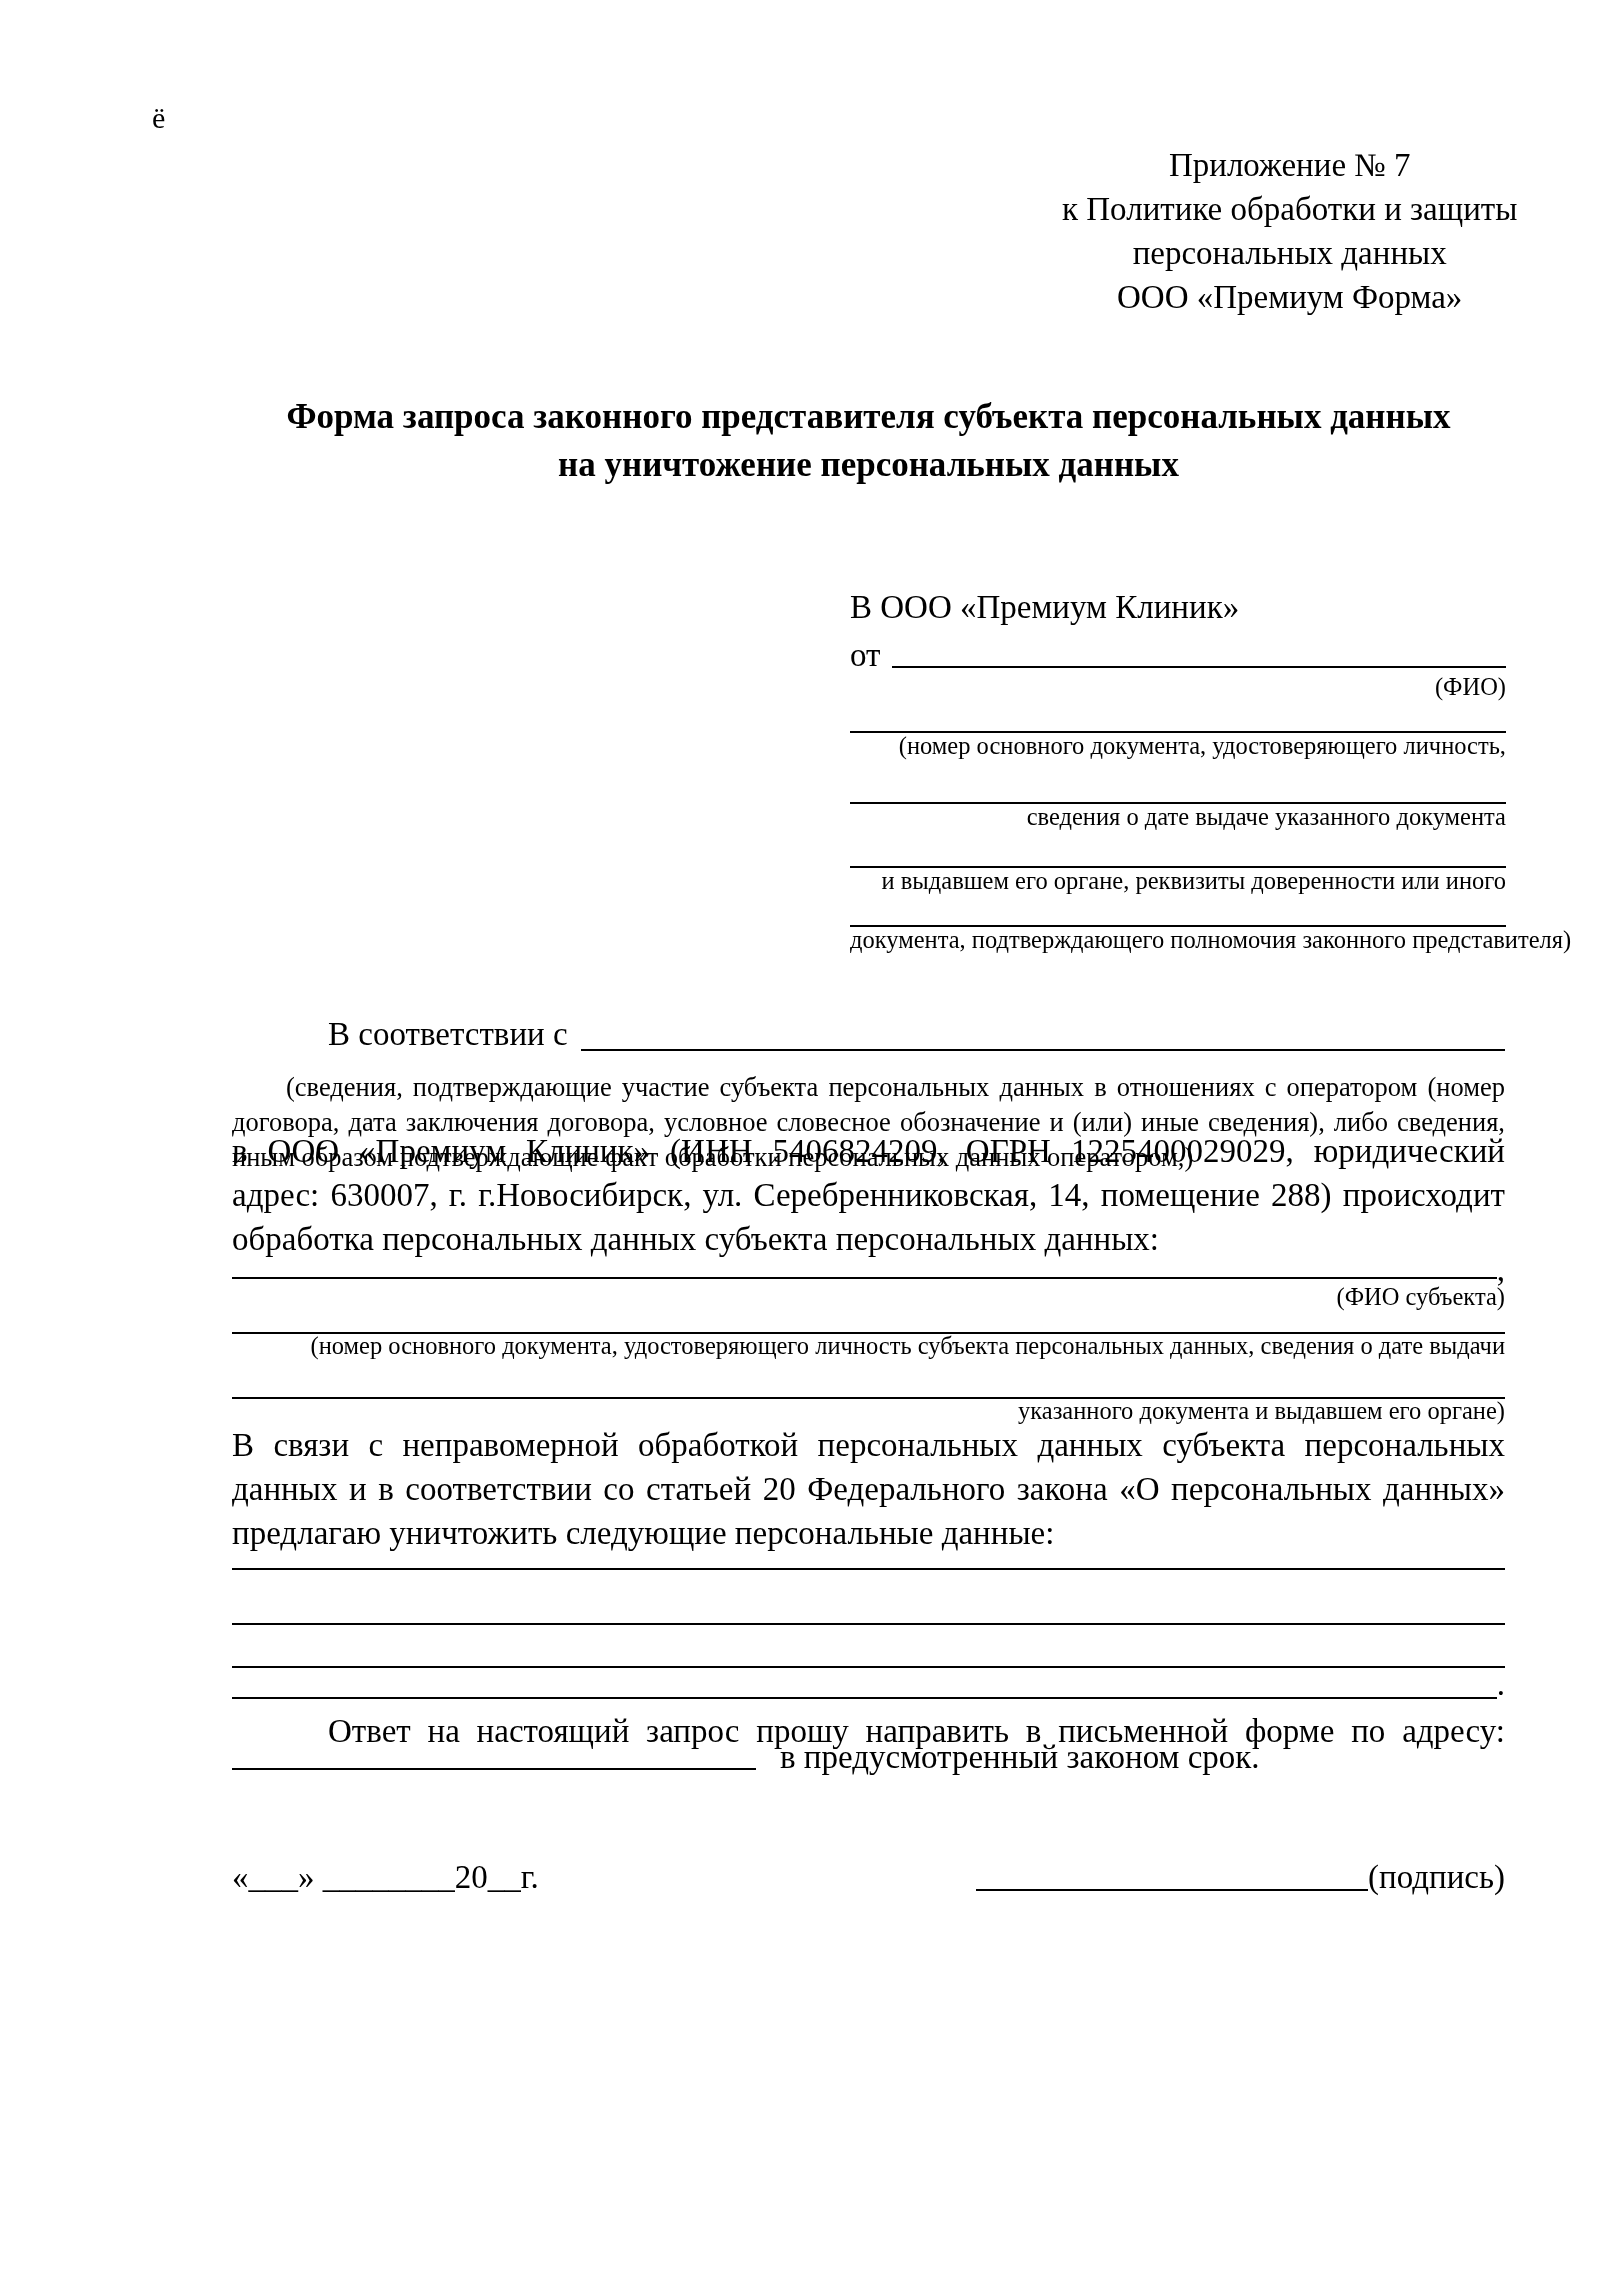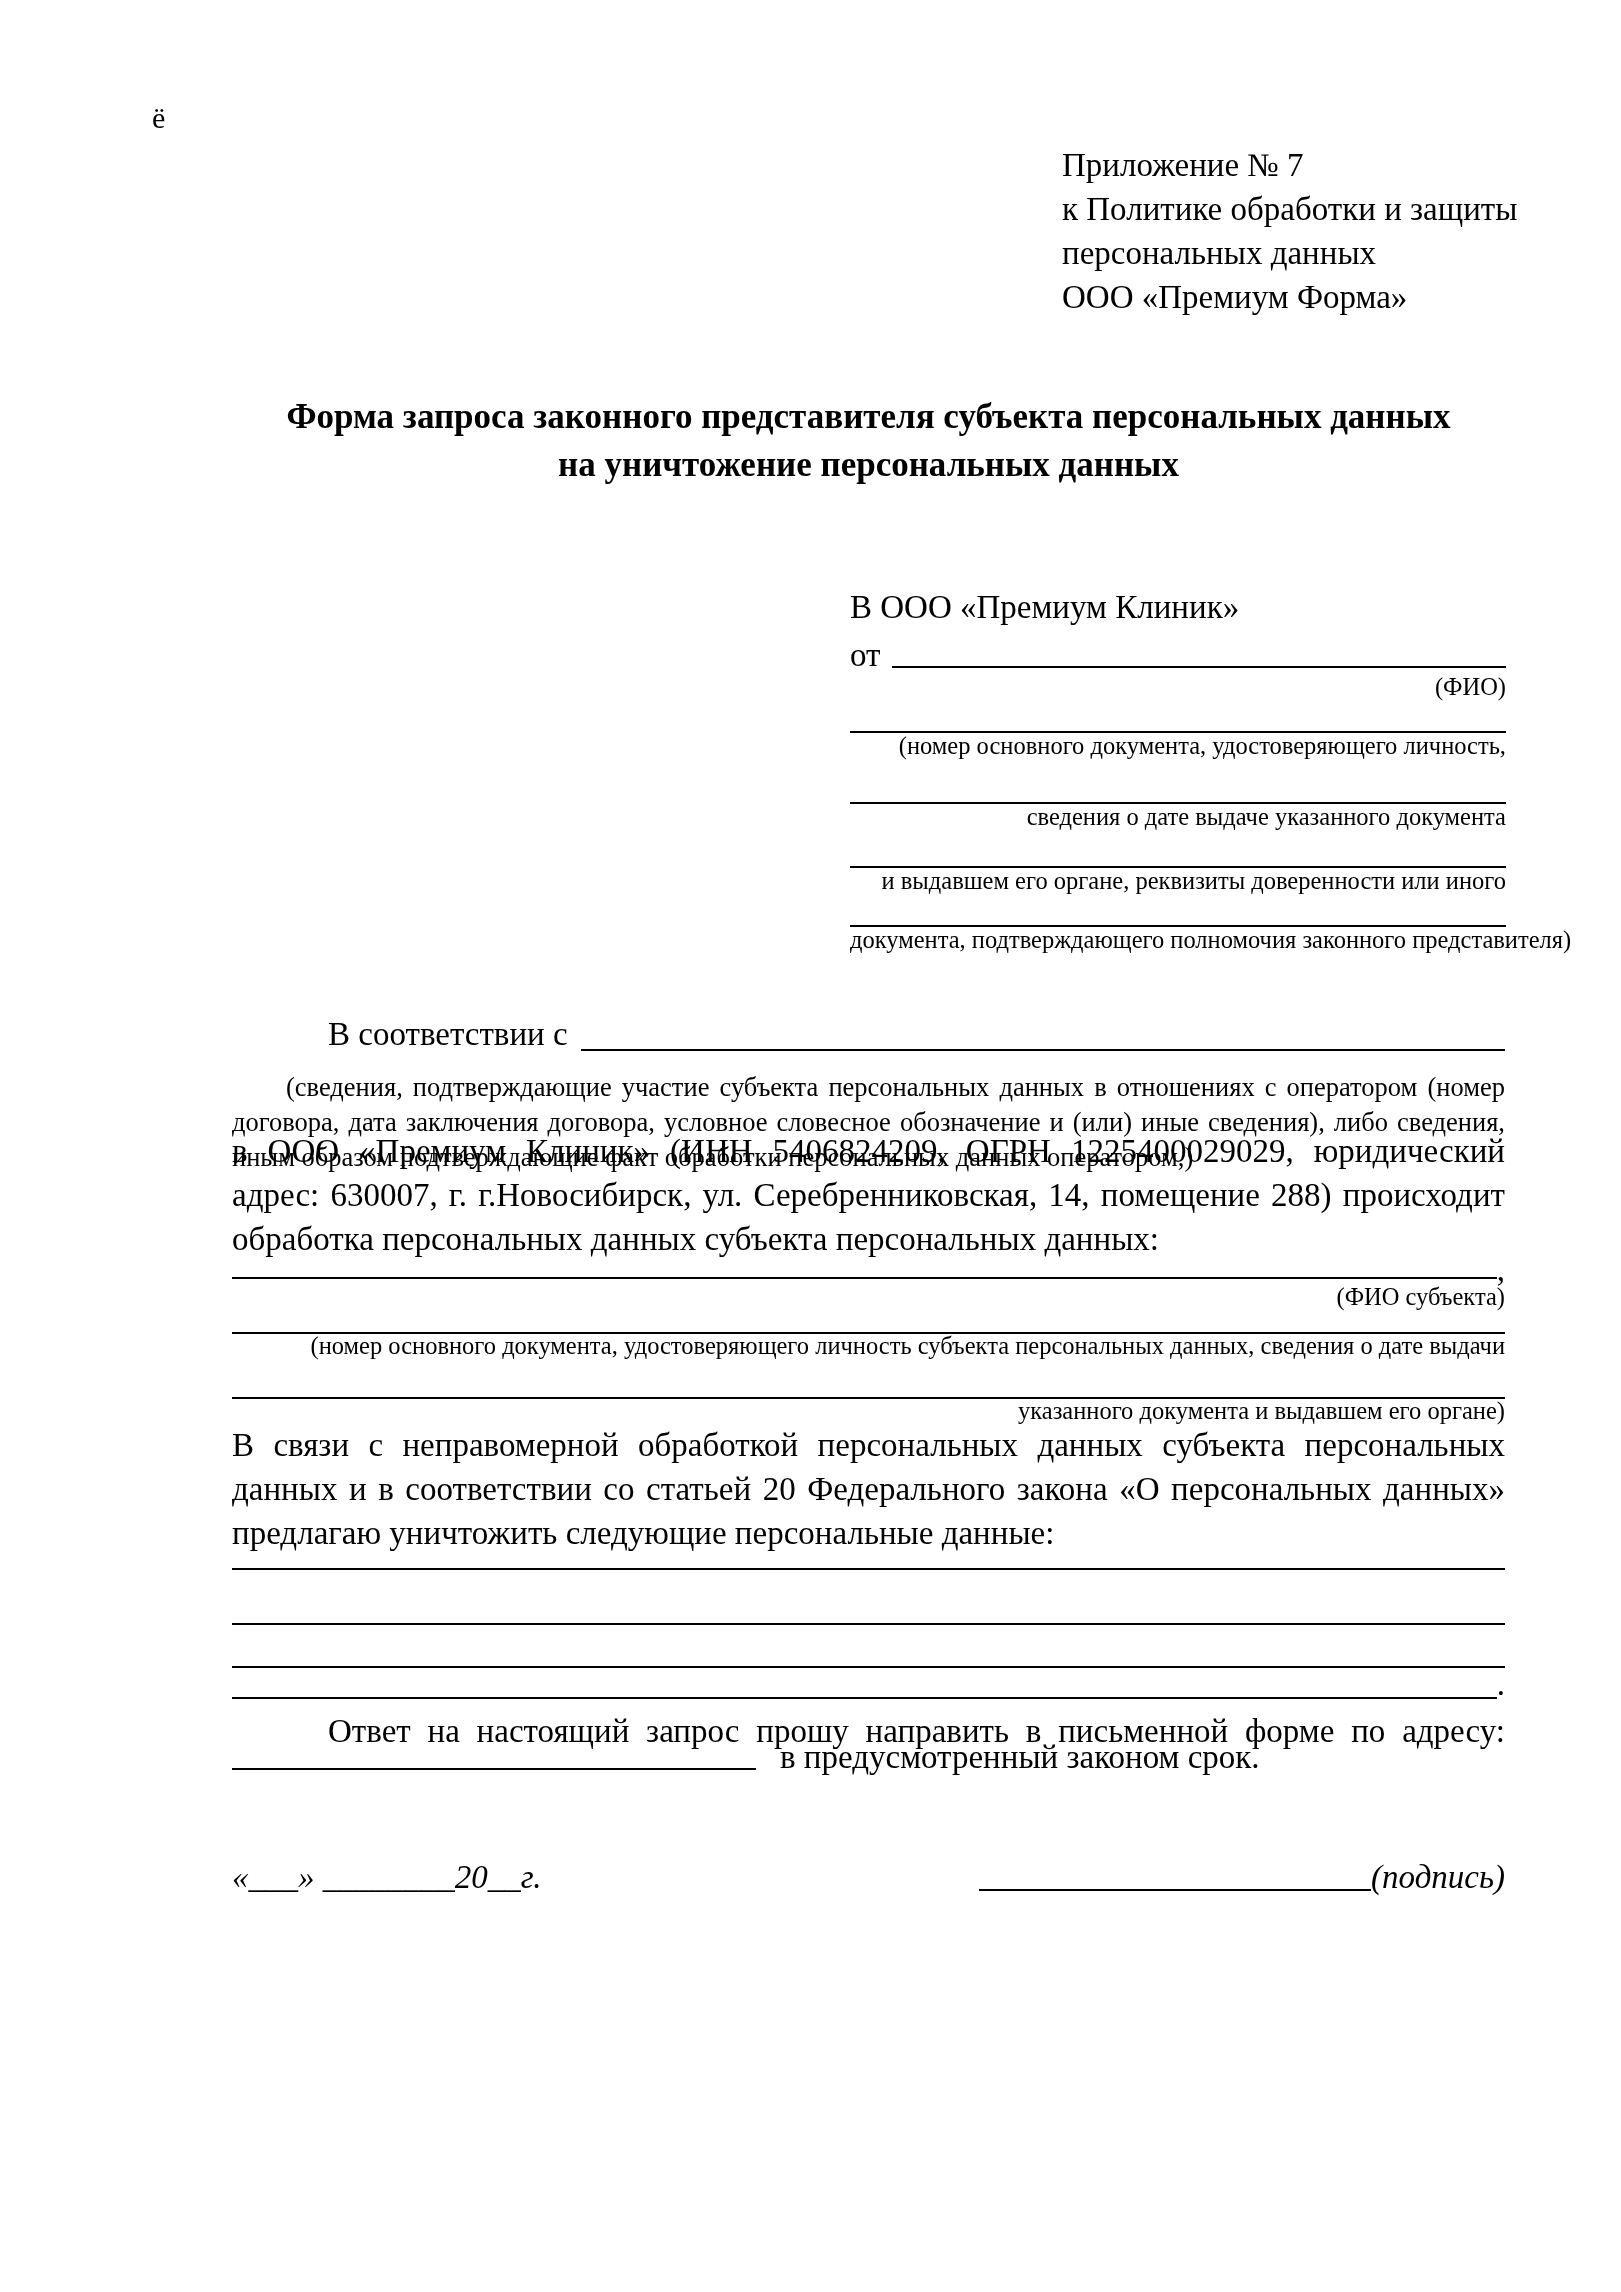--- a/index.html
+++ b/index.html
@@ -11,21 +11,21 @@
   }
   .abs { position:absolute; }
   .body-text { font-size:33px; line-height:44px; }
   .cap { font-size:24.5px; line-height:23.5px; text-align:right; white-space:nowrap; }
   .fill { flex:1 1 auto; border-bottom:2px solid #000; }
   .blankline { border-bottom:2px solid #000; }
   .thick { border-bottom:2.9px solid #000; }
 
   #yo { left:152px; top:101px; font-size:30px; }
 
-  #appendix { left:1062px; top:143px; font-size:33px; line-height:44px; }
+  #appendix { left:1062px; top:143px; font-size:33px; line-height:44px;text-align:center; }
 
   #title { left:232px; top:393px; width:1273px; text-align:center;
            font-weight:bold; font-size:35px; line-height:48px; }
 
   #addressee { left:850px; top:585px; width:656px; font-size:33px; }
   #addressee .addr-to { line-height:44px; }
   .from-row { display:flex; height:45px; align-items:stretch; }
   .from-row .from-label { align-self:flex-end; padding-right:11.8px; }
   .from-row .fill { margin-bottom:5.9px; }
   .fio-cap { margin-left:47px; line-height:26.5px; }
@@ -60,21 +60,21 @@
   #period-row .fill { margin-bottom:0; }
 
   #reply { left:232px; top:1709px; width:1273px; text-indent:96px;
            text-align:justify; text-align-last:justify; }
 
   #reply2 { left:232px; top:1733px; width:1273px; display:flex; height:44px; }
   #reply2 .fill2 { width:524px; border-bottom:2px solid #000; margin-bottom:6.9px; }
   #reply2 .reply-tail { align-self:flex-end; line-height:39px;margin-left:24px; }
 
   #footer-row { left:232px; top:1855px; width:1273px; display:flex;
-                justify-content:space-between; align-items:flex-end; height:44px;font-style:italic; }
+                justify-content:space-between; align-items:flex-end; height:44px; }
   .sig-group { display:flex; align-items:flex-end; }
   .sig-fill { width:392px; border-bottom:2px solid #000; margin-bottom:7.8px; }
 </style>
 </head>
 <body>
 
 <div class="page">
 
   <div class="abs" id="yo">ё</div>
 

